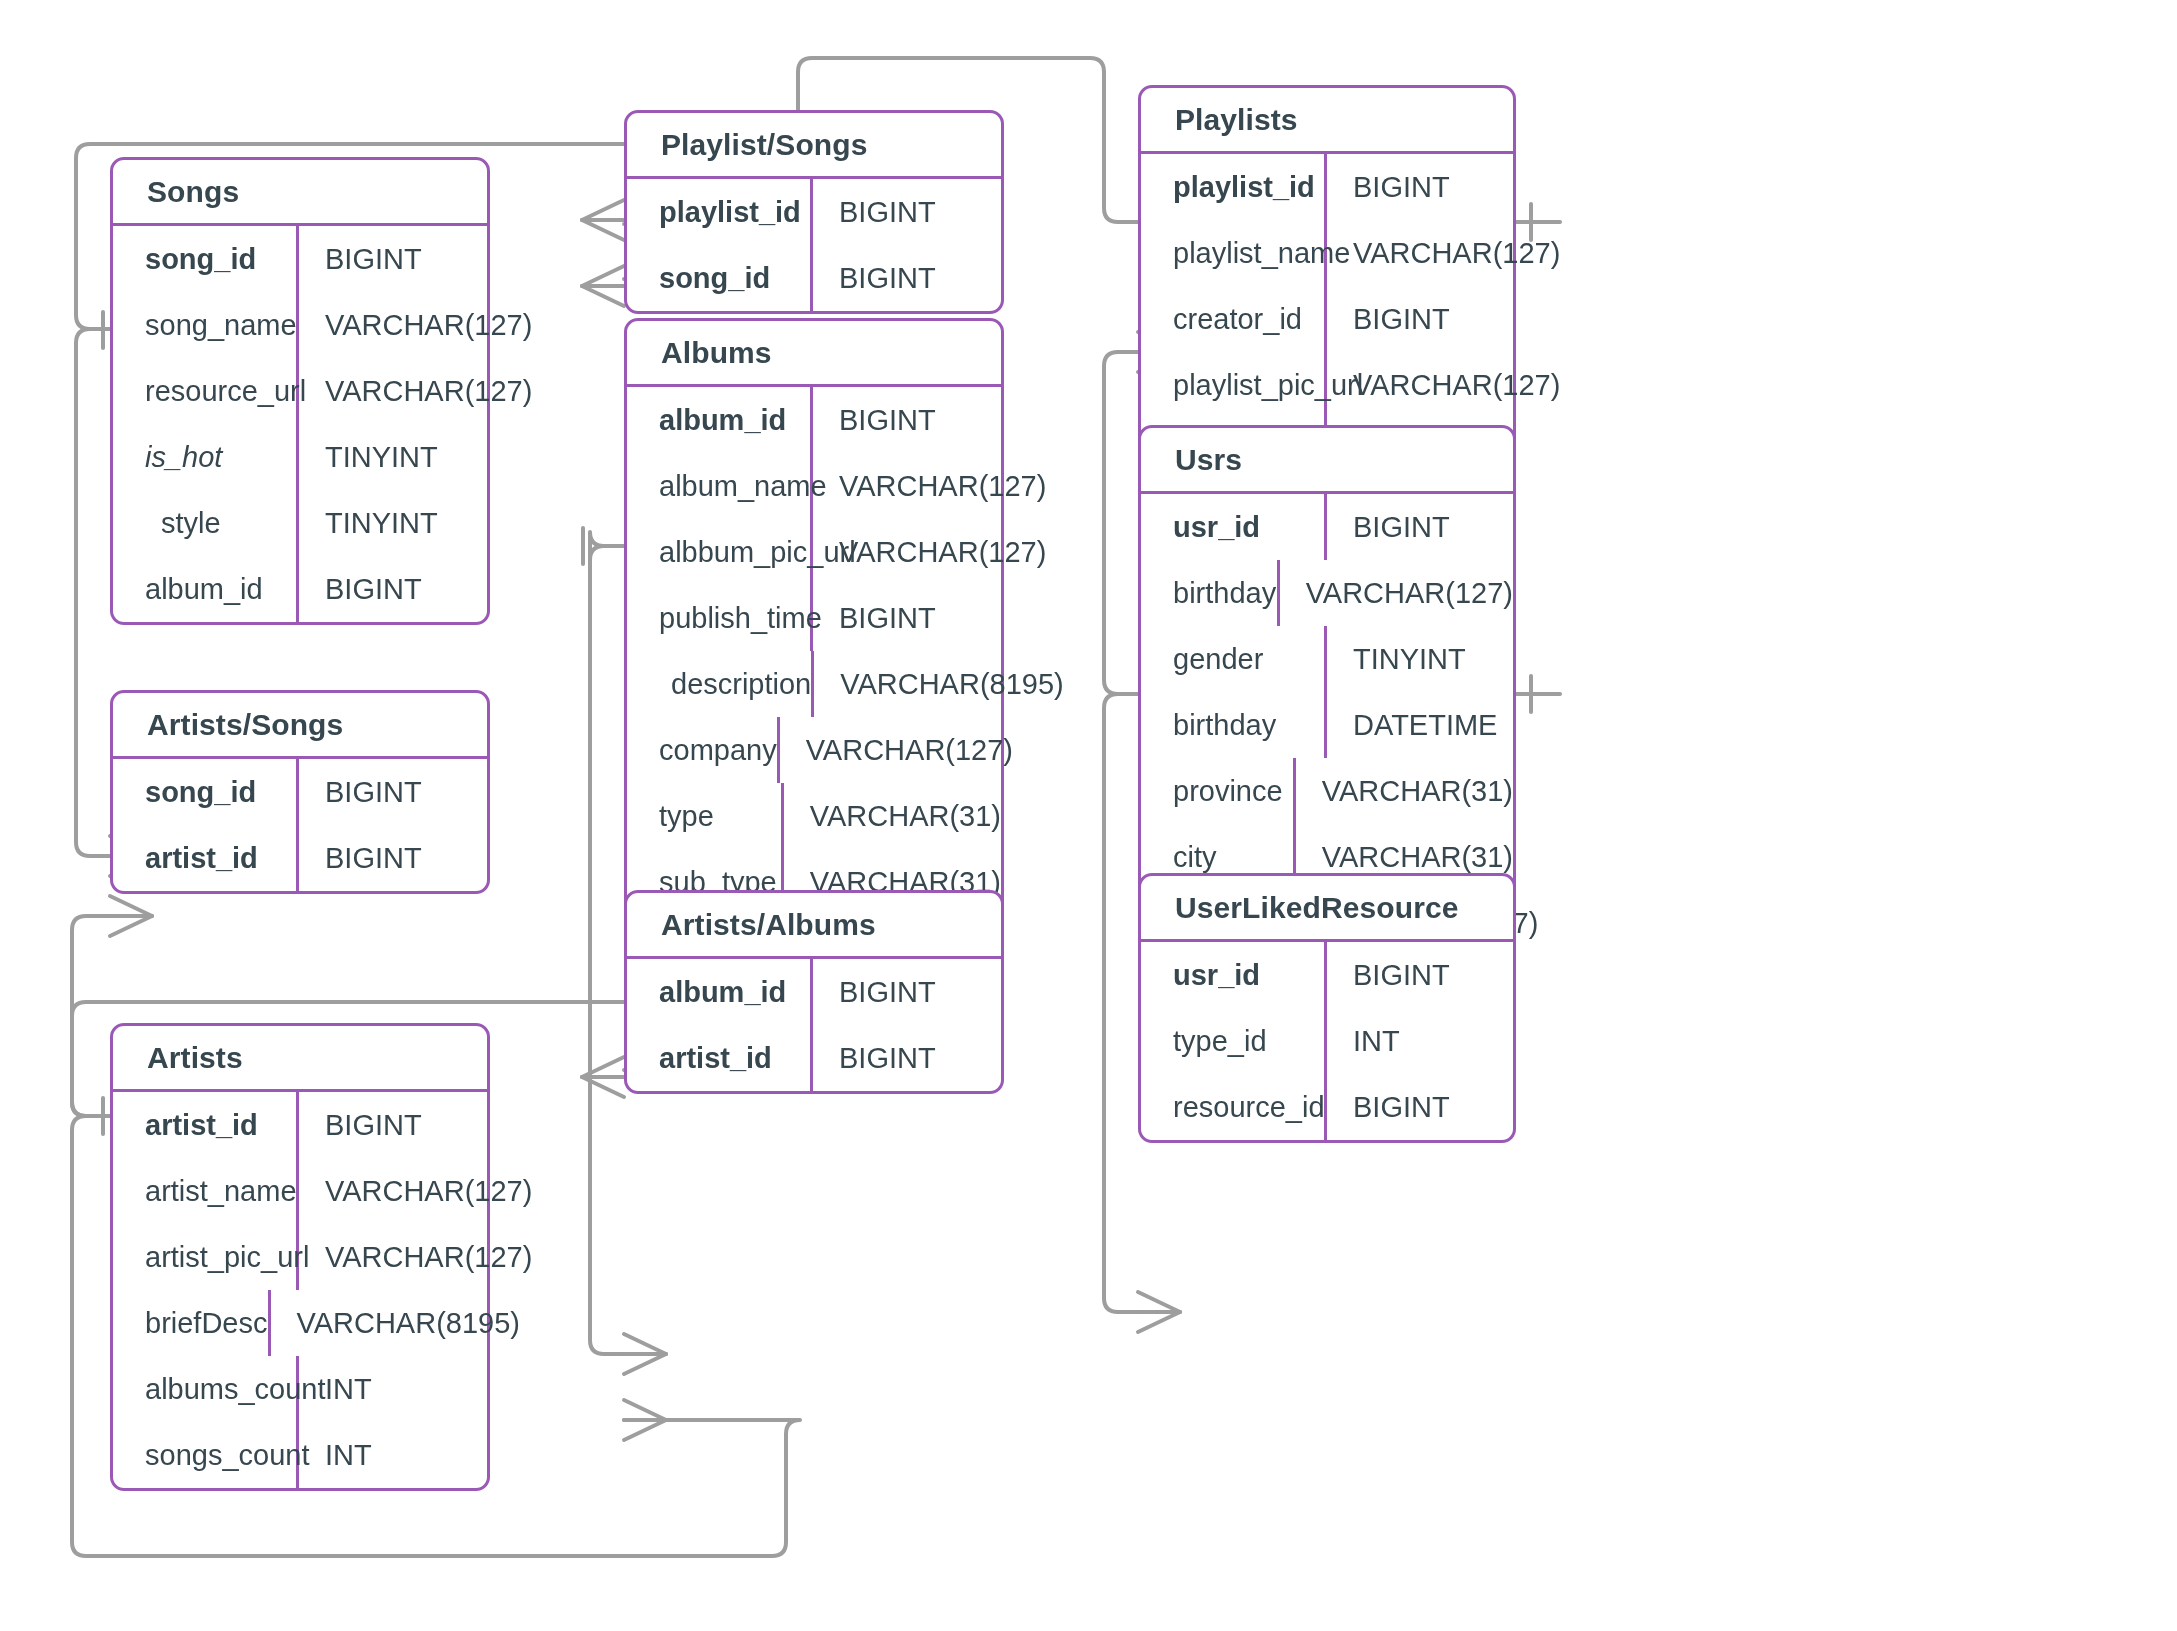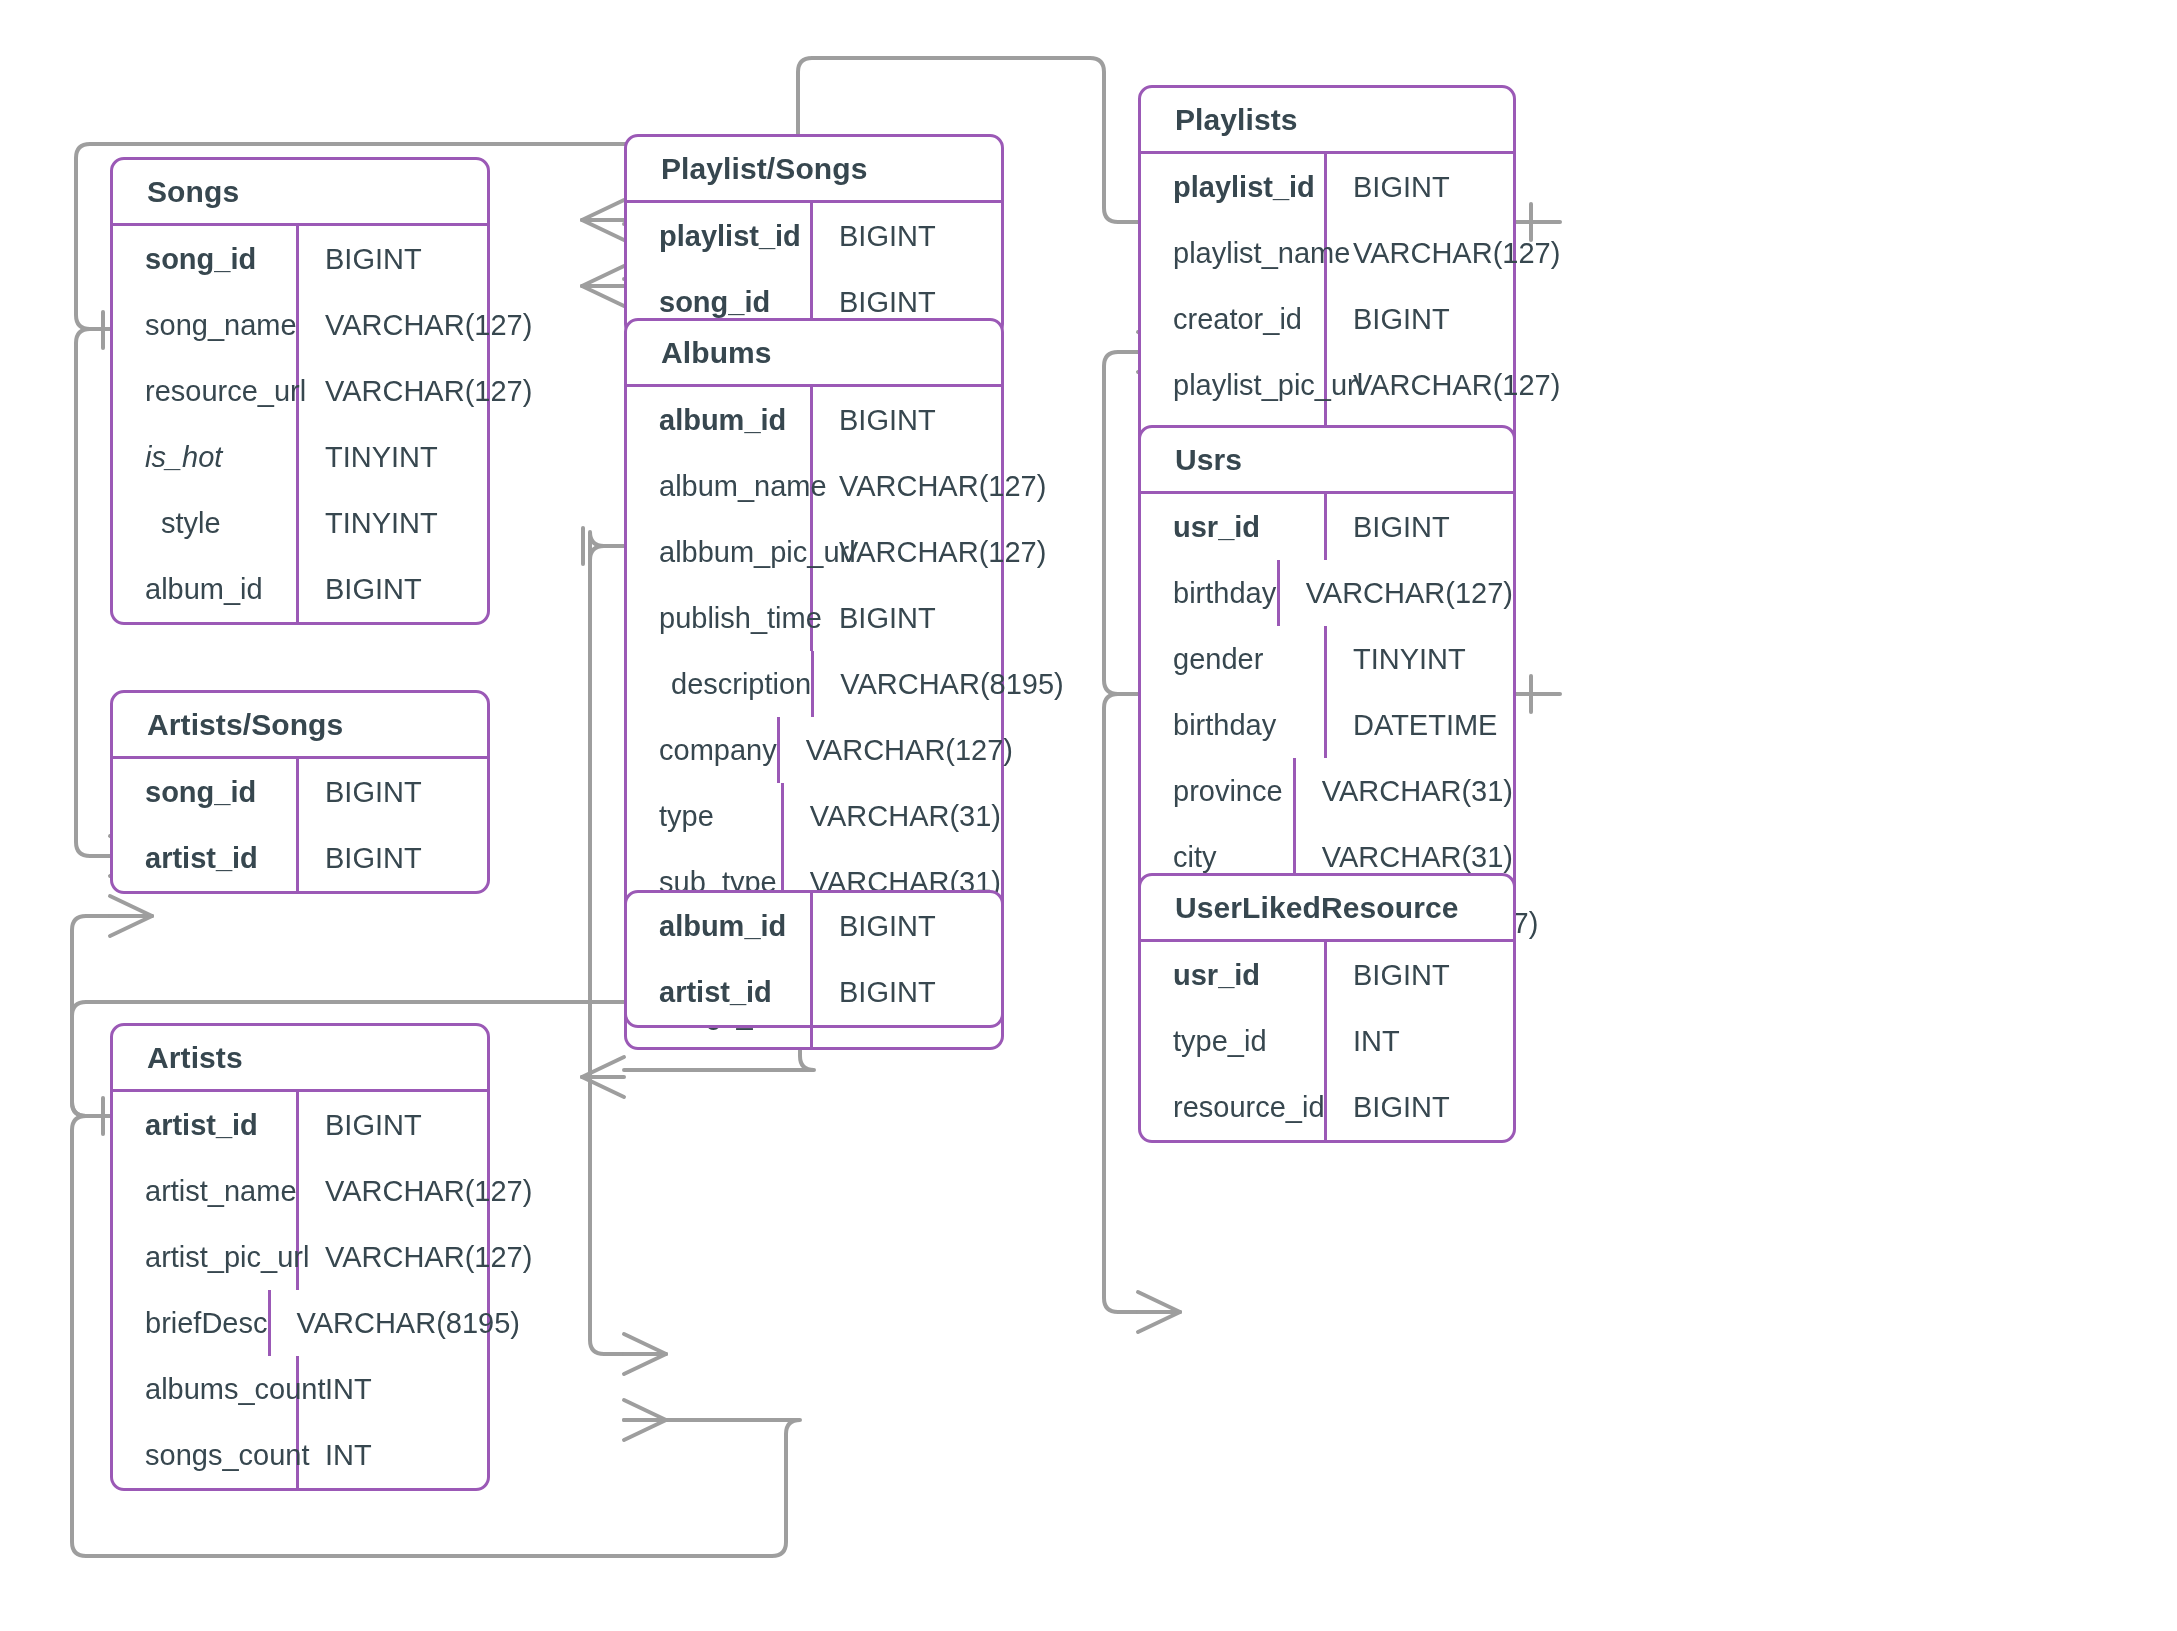--- a/index.html
+++ b/index.html
@@ -224,21 +224,21 @@
           <div class="ent-row">
             <div class="cell-name" style="width: 186px;">albums_count</div>
             <div class="cell-type">INT</div>
           </div>
           <div class="ent-row">
             <div class="cell-name" style="width: 186px;">songs_count</div>
             <div class="cell-type">INT</div>
           </div>
         </div>
       </div>
-      <div class="entity" style="left: 624px; top: 110px; width: 380px; margin-top: 24px;">
+      <div class="entity" style="left: 624px; top: 110px; width: 380px;">
         <div class="ent-title">Playlist/Songs</div>
         <div class="ent-rows">
           <div class="ent-row pk">
             <div class="cell-name" style="width: 186px;">playlist_id</div>
             <div class="cell-type">BIGINT</div>
           </div>
           <div class="ent-row pk">
             <div class="cell-name" style="width: 186px;">song_id</div>
             <div class="cell-type">BIGINT</div>
           </div>
@@ -283,20 +283,21 @@
             <div class="cell-name" style="width: 186px;">artist_id</div>
             <div class="cell-type">BIGINT</div>
           </div>
           <div class="ent-row">
             <div class="cell-name" style="width: 186px;">songs_count</div>
             <div class="cell-type">INT</div>
           </div>
         </div>
       </div>
       <div class="entity" style="left: 624px; top: 890px; width: 380px;">
+        <div class="ent-title">Artists/Albums</div>
         <div class="ent-rows">
           <div class="ent-row pk">
             <div class="cell-name" style="width: 186px;">album_id</div>
             <div class="cell-type">BIGINT</div>
           </div>
           <div class="ent-row pk">
             <div class="cell-name" style="width: 186px;">artist_id</div>
             <div class="cell-type">BIGINT</div>
           </div>
         </div>

